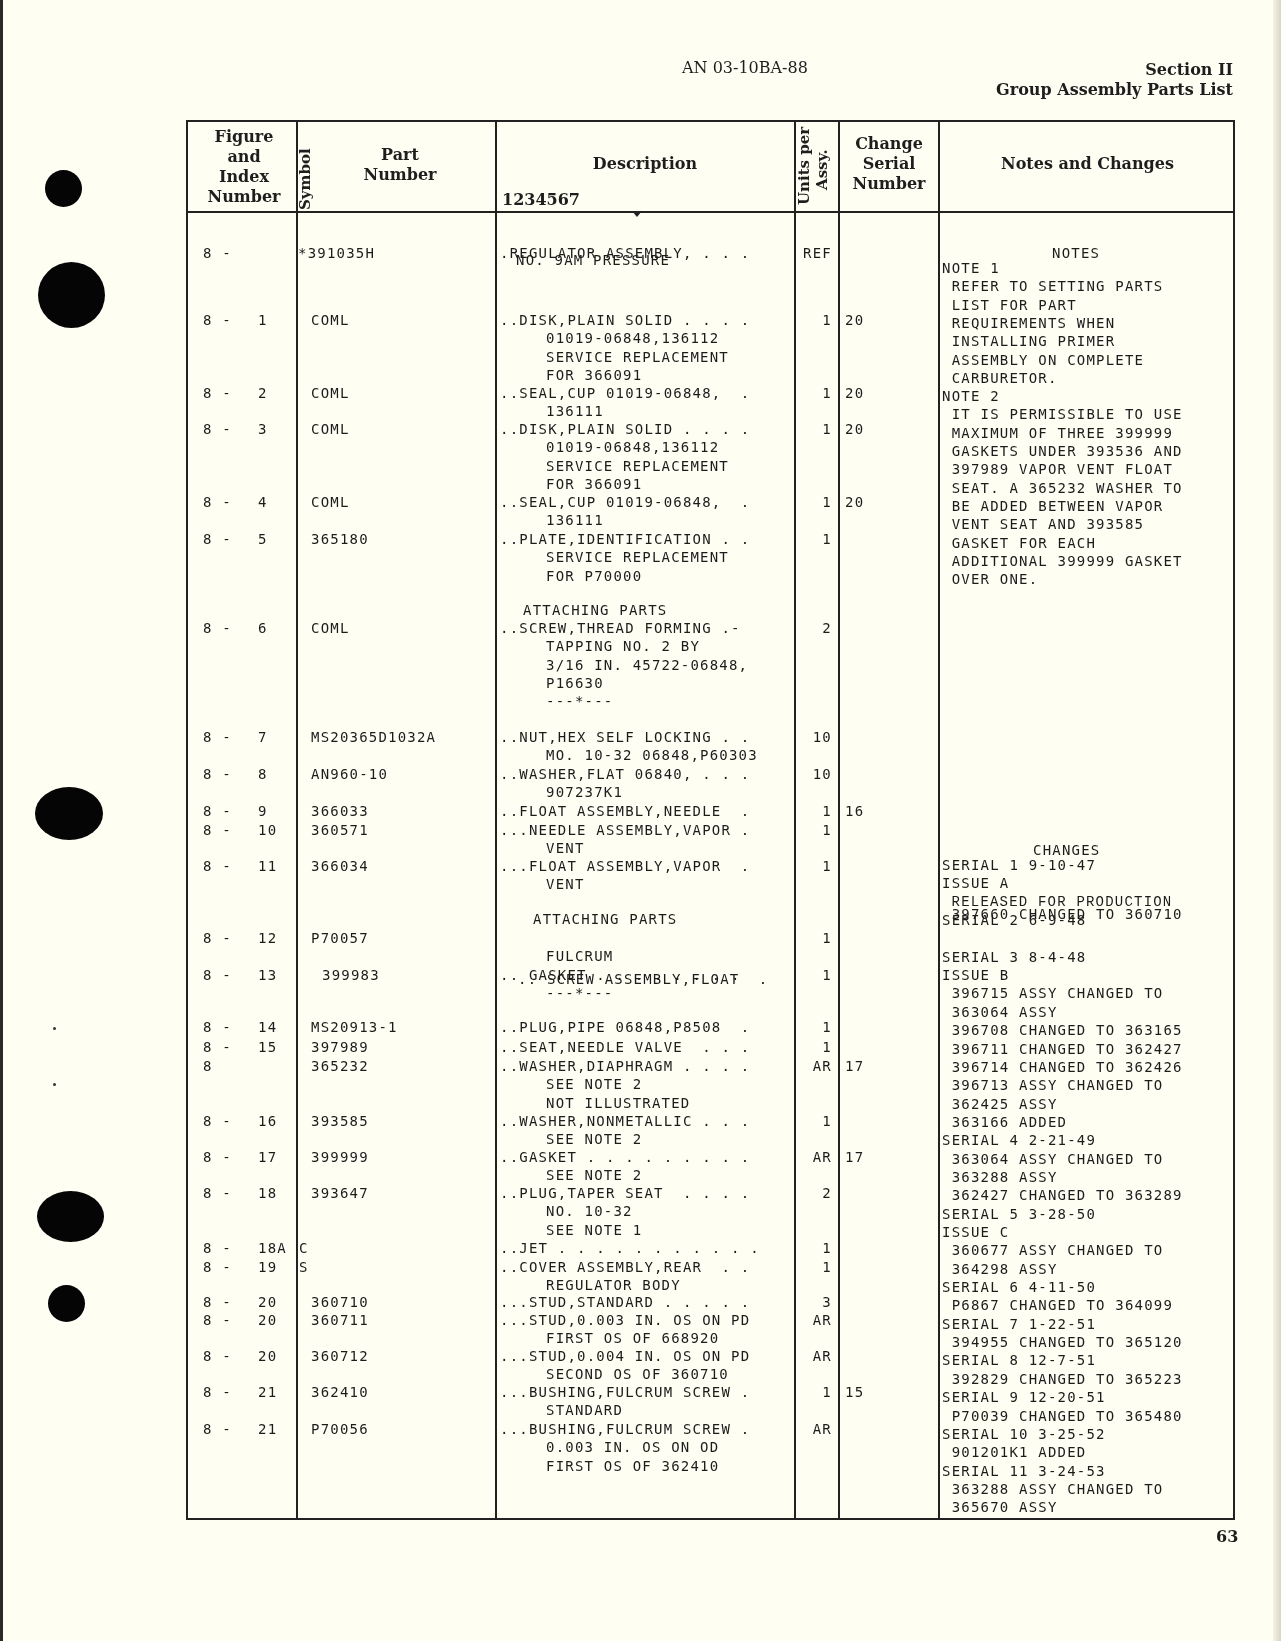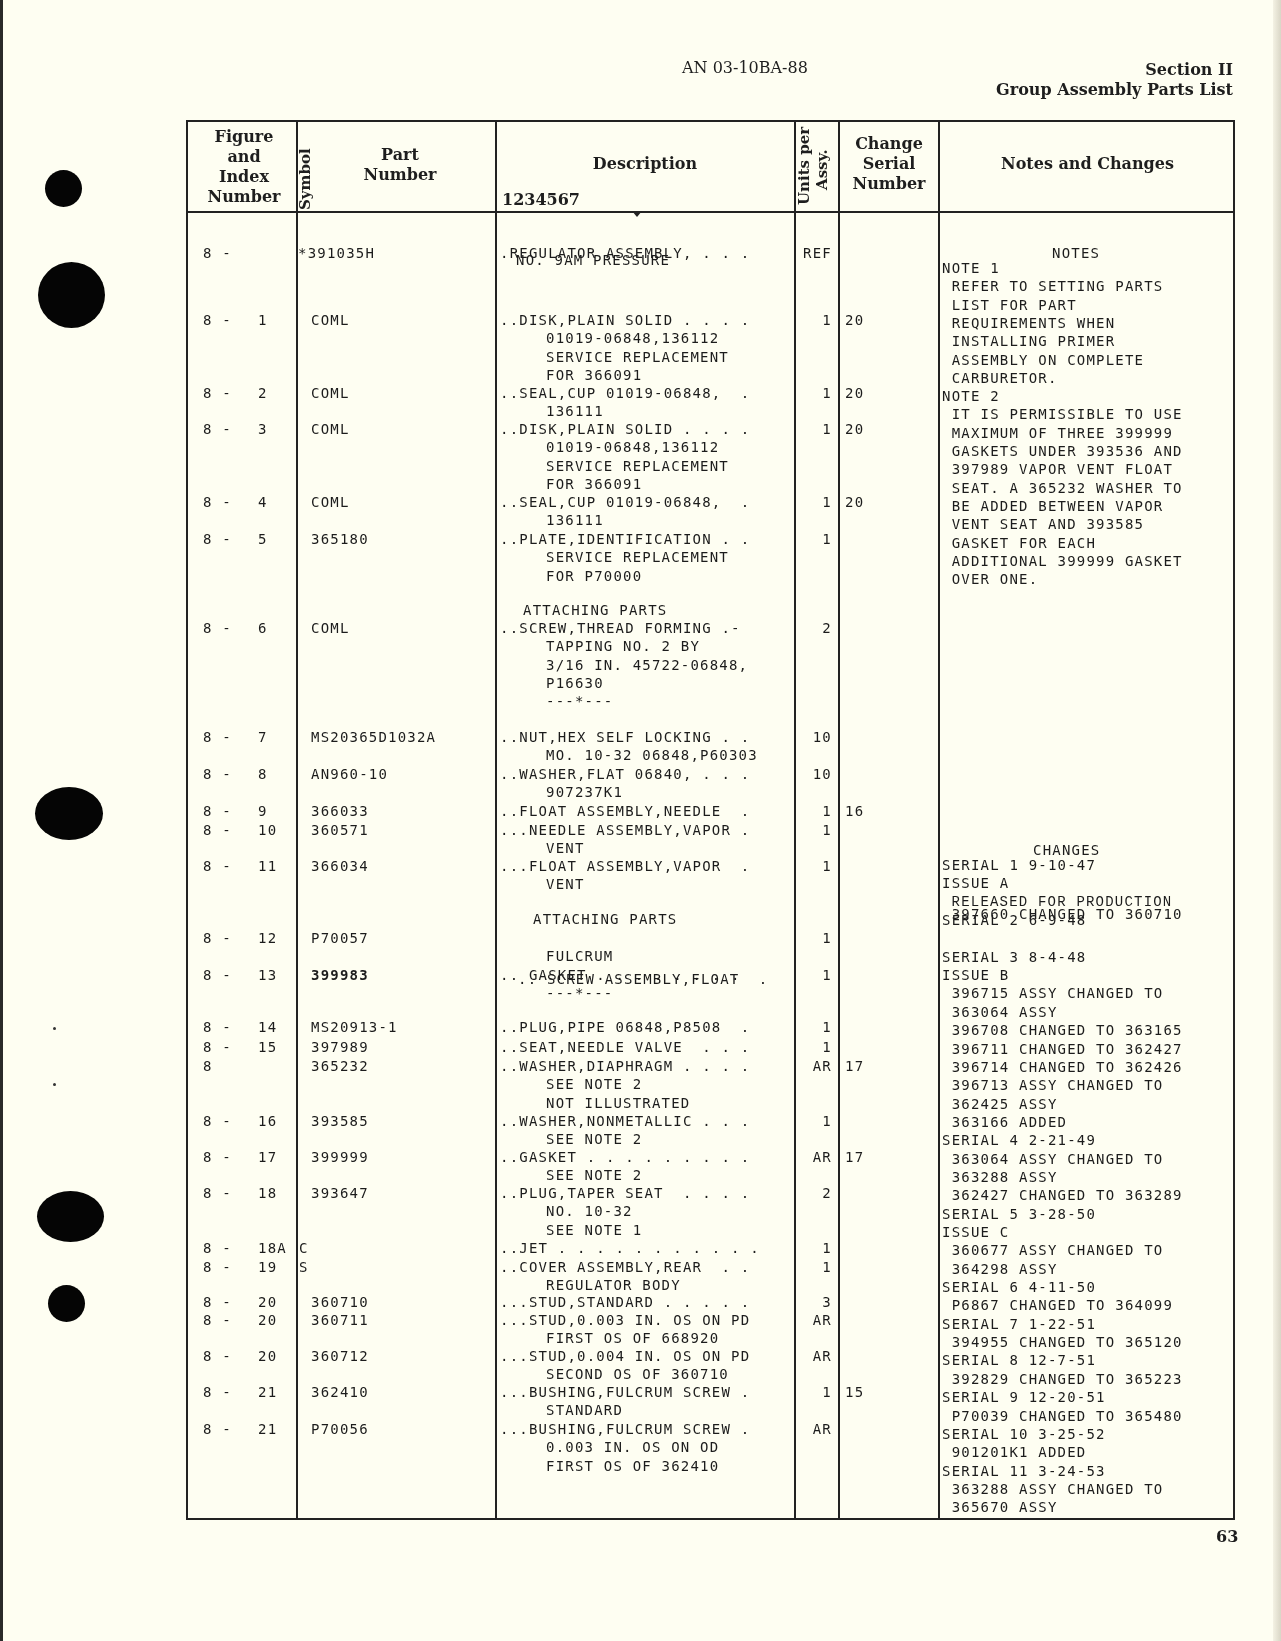--- a/index.html
+++ b/index.html
@@ -178,21 +178,21 @@
     <div></div>
     <div class="t" style="left: 203px; top: 929px;">8 -</div>
     <div class="t" style="left: 258px; top: 929px;">12</div>
     <div class="t" style="left: 311px; top: 929px;">P70057</div>
     <div class="t" style="left: 518px; top: 929px; margin-top: 41px;">.. SCREW ASSEMBLY,FLOAT  .</div>
     <div class="t" style="left: 546px; top: 947.3px;">FULCRUM</div>
     <div class="t" style="left: 796px; top: 929px; width: 36px; text-align: right;">1</div>
     <div></div>
     <div class="t" style="left: 203px; top: 966px;">8 -</div>
     <div class="t" style="left: 258px; top: 966px;">13</div>
-    <div class="t" style="left: 311px; top: 966px; font-weight: bold;">399983</div>
+    <div class="t" style="left: 322px; top: 966px;">399983</div>
     <div class="t" style="left: 500px; top: 966px;">.. GASKET . . . . . . . .</div>
     <div class="t" style="left: 546px; top: 984.3px;">---*---</div>
     <div class="t" style="left: 796px; top: 966px; width: 36px; text-align: right;">1</div>
     <div></div>
     <div class="t" style="left: 203px; top: 1018px;">8 -</div>
     <div class="t" style="left: 258px; top: 1018px;">14</div>
     <div class="t" style="left: 311px; top: 1018px;">MS20913-1</div>
     <div class="t" style="left: 500px; top: 1018px;">..PLUG,PIPE 06848,P8508  .</div>
     <div class="t" style="left: 796px; top: 1018px; width: 36px; text-align: right;">1</div>
     <div></div>

